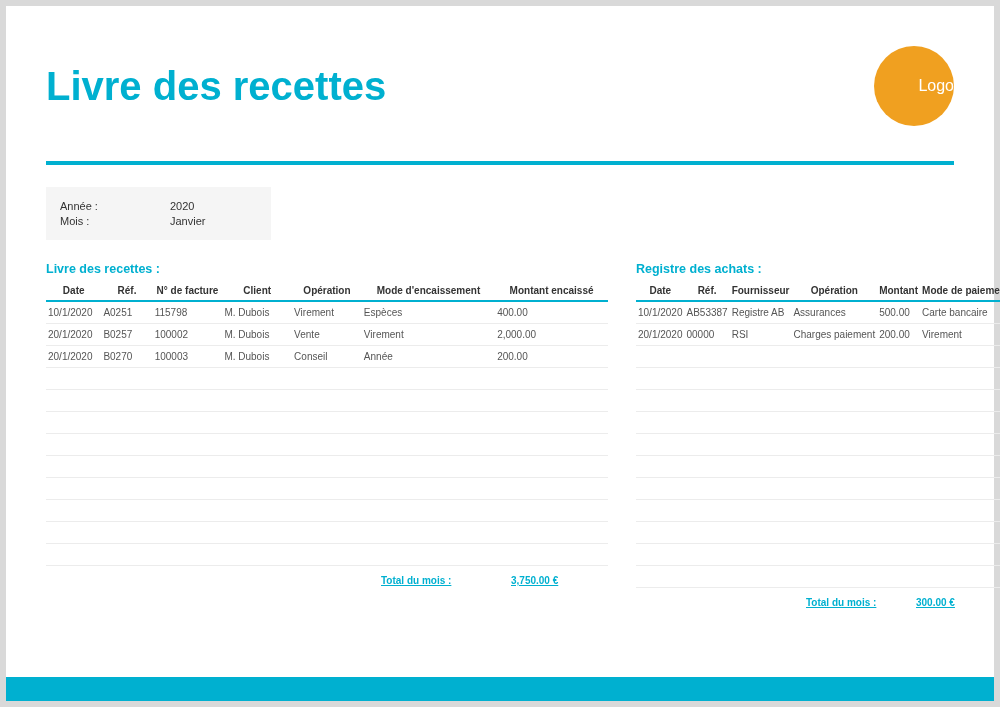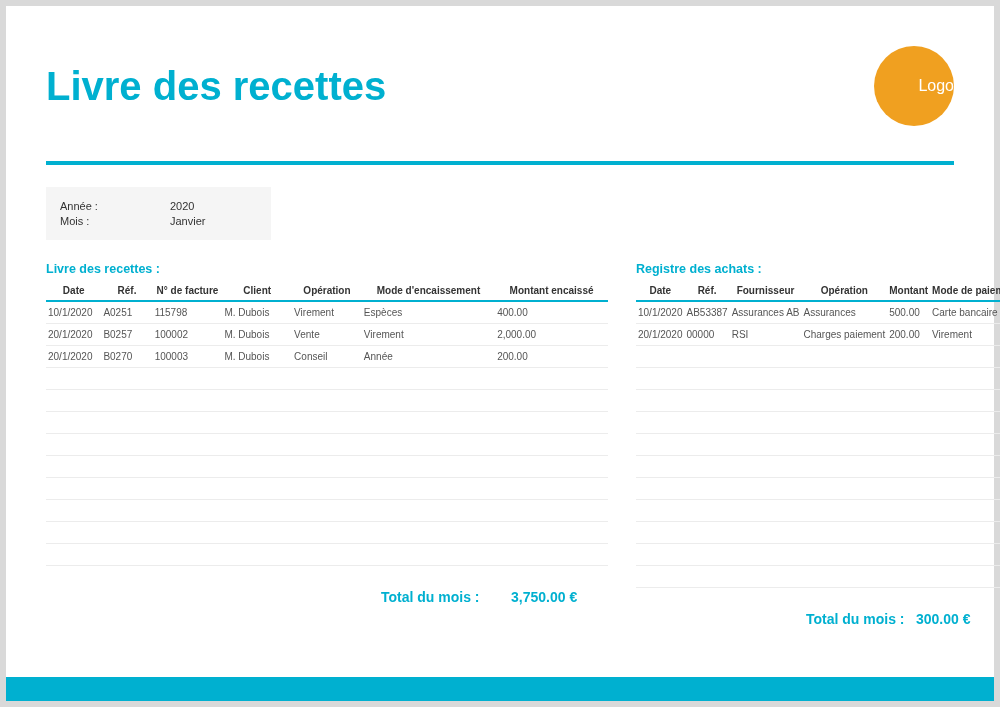--- a/index.html
+++ b/index.html
@@ -67,24 +67,25 @@
       color:#555;
       border-bottom: 1px solid #ececec;
       white-space: nowrap;
     }
     tbody tr.empty td { height: 22px; }
     
     .tL .c0{width:54px}.tL .c1{width:50px}.tL .c2{width:68px}.tL .c3{width:68px}.tL .c4{width:68px}.tL .c5{width:130px}.tL .c6{width:110px}
     
     .tR .c0{width:54px}.tR .c1{width:48px}.tR .c2{width:74px}.tR .c3{width:88px}.tR .c4{width:42px}.tR .c5{}
     .totals {
-      margin-top: 20px;
+      margin-top: 4px;
       color:#00b0d0;
-      font-size:14px;
+      font-size:10px;
       font-weight:bold;
+      text-decoration:underline;
     }
     .totals .trow { display:flex; gap:0; height:22px; align-items:center; }
     .totals .tlabel { text-align:left; }
     .totals .tval { text-align:center; }
     .table-block-left .totals .tlabel { margin-left: 335px; width:130px; }
     .table-block-right .totals .tlabel { margin-left: 170px; width:110px; }
     .footer-bar {
       position:absolute;
       left:0; right:0; bottom:0;
       height: 24px;
@@ -258,21 +259,21 @@
               <th class="c2">Fournisseur</th>
               <th class="c3">Opération</th>
               <th class="c4">Montant</th>
               <th class="c5">Mode de paiement</th>
             </tr>
           </thead>
         <tbody id="right-body">
             <tr>
               <td class="c0">10/1/2020</td>
               <td class="c1">AB53387</td>
-              <td class="c2">Assurances AB</td>
+              <td class="c2">Registre AB</td>
               <td class="c3">Assurances</td>
               <td class="c4">500.00</td>
               <td class="c5">Carte bancaire</td>
             </tr>
             <tr>
               <td class="c0">20/1/2020</td>
               <td class="c1">00000</td>
               <td class="c2">RSI</td>
               <td class="c3">Charges paiement</td>
               <td class="c4">200.00</td>

